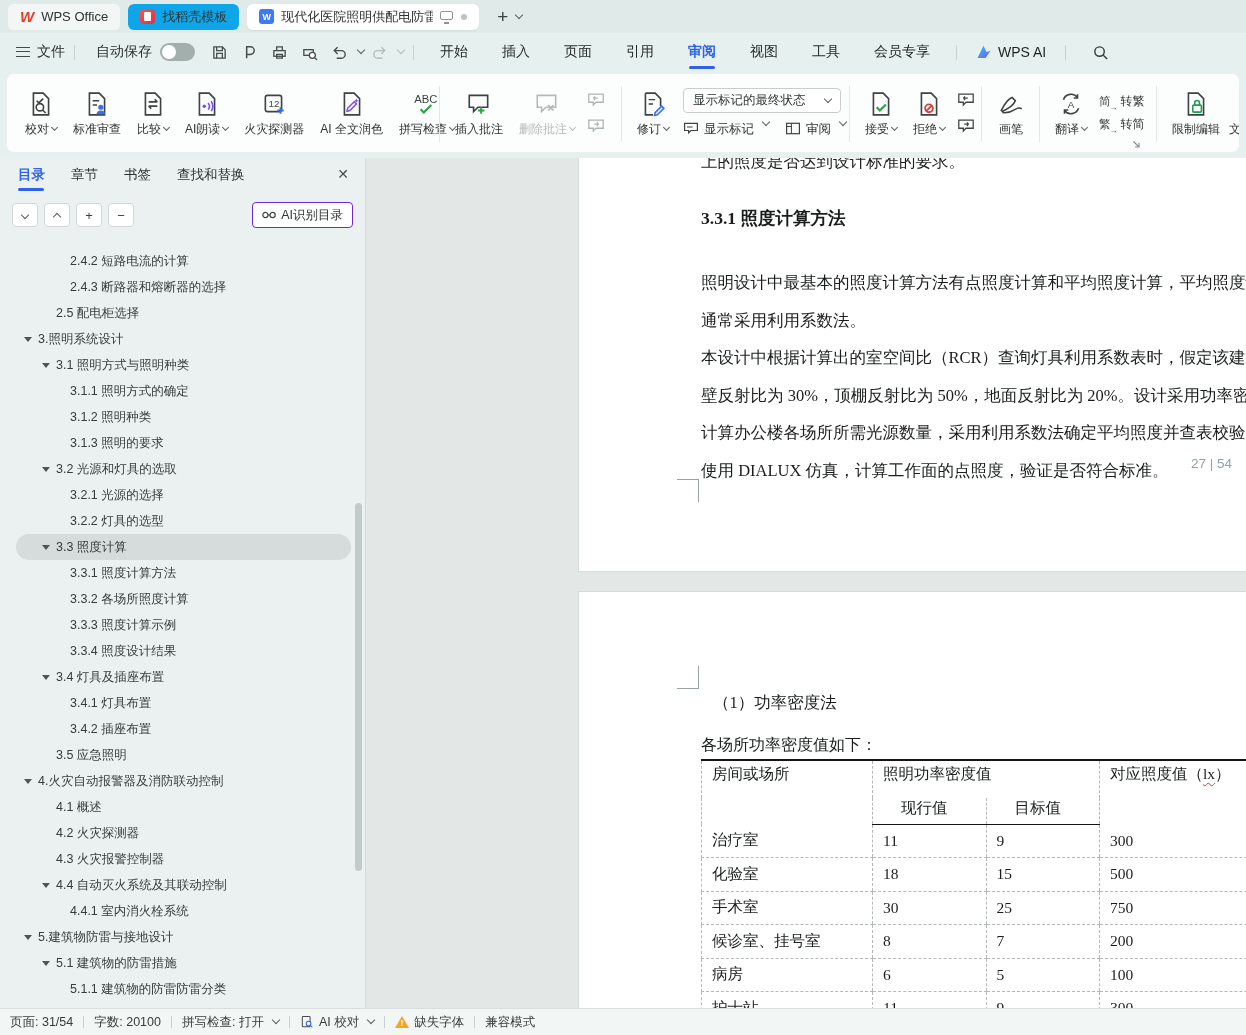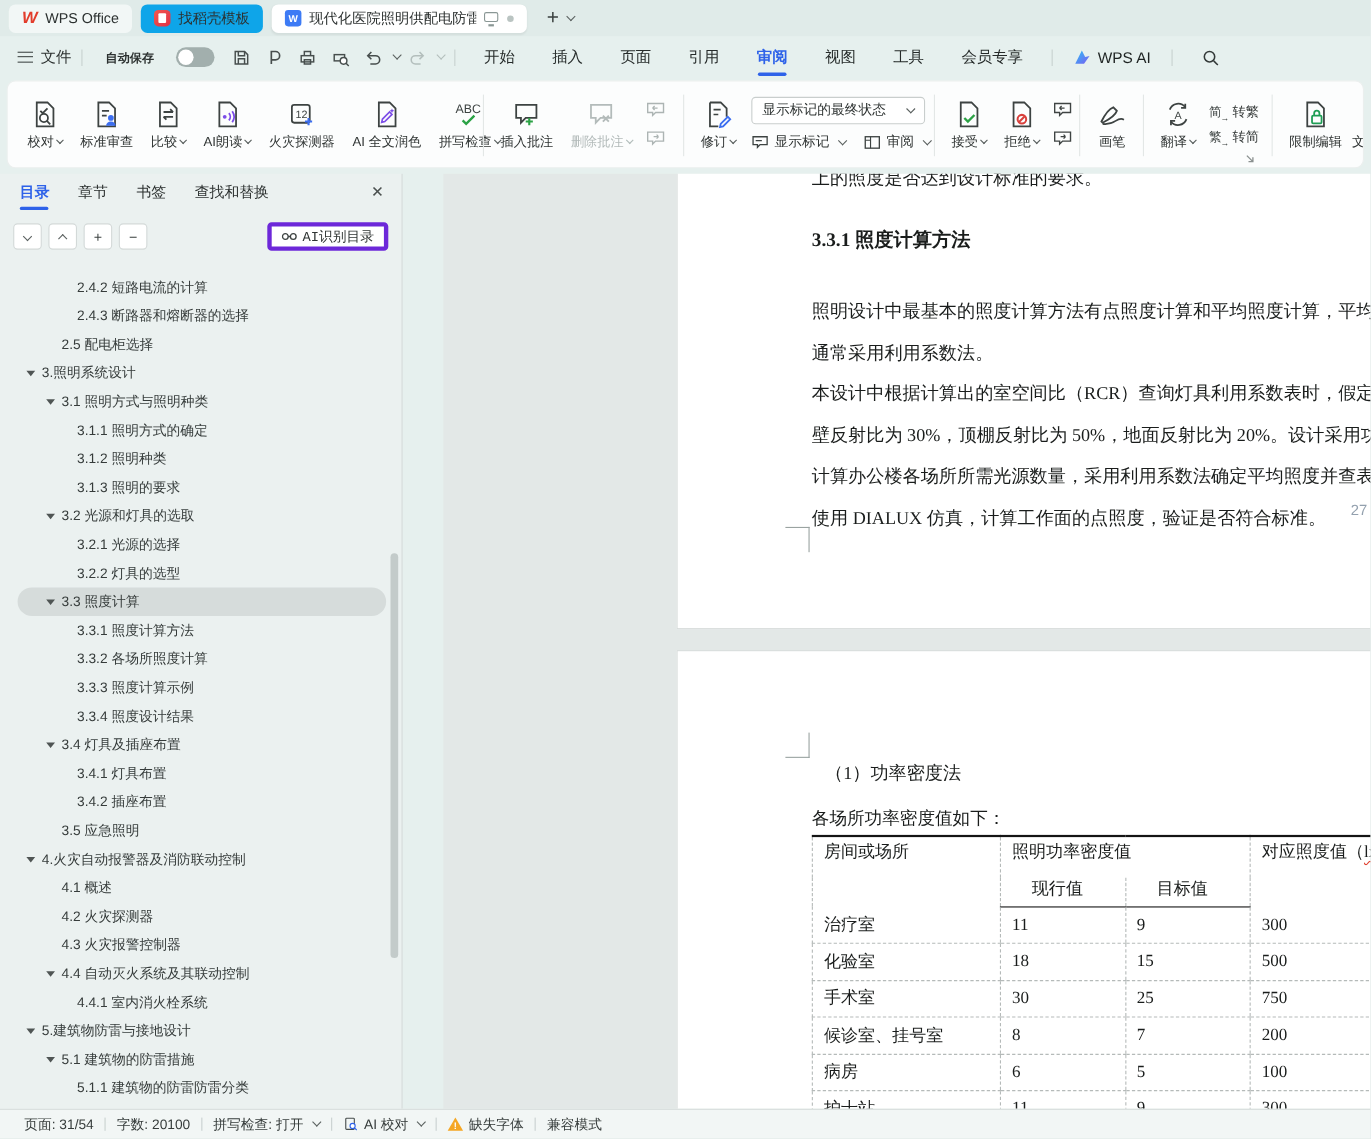--- a/index.html
+++ b/index.html
@@ -24,21 +24,21 @@
   .newtab { font-size:19px; color:#3a4140; margin:0 4px 0 10px; line-height:1; font-weight:300; }
   .chev { display:inline-block; width:6px; height:6px; border-right:1.4px solid #5a605f; border-bottom:1.4px solid #5a605f; transform:rotate(45deg); margin:-2px 0 2px 4px; }
   .chev.dis { border-color:#B3BEBC; }
 
   
   .menubar { position:absolute; top:33px; left:0; right:0; height:38px; background:#E6F0EE; display:flex; align-items:center; padding-left:16px; font-size:14px; }
   .vdiv { width:1px; height:15px; background:#C7D1CF; margin:0 9px; flex:0 0 auto; }
   .mb-file { display:flex; align-items:center; gap:7px; color:#2c3130; }
   .burger { width:14px; height:10px; border-top:1.6px solid #444b4a; border-bottom:1.6px solid #444b4a; position:relative; }
   .burger::after{ content:""; position:absolute; left:0; top:2.6px; width:14px; height:1.6px; background:#444b4a; }
-  .autosave { font-size:11px; margin:0 20px 0 12px;font-weight:bold; }
+  .autosave { font-size:14px; margin:0 8px 0 12px; }
   .toggle { width:35px; height:18px; border-radius:9px; background:#A2AFAD; position:relative; flex:0 0 auto; }
   .toggle::after { content:""; position:absolute; left:2px; top:2px; width:14px; height:14px; border-radius:50%; background:#fff; }
   .mb-ico { width:28px; height:26px; display:flex; align-items:center; justify-content:center; margin:0 1px; border-radius:4px; }
   .mb-ico svg { display:block; }
   .mtabs { display:flex; align-items:center; height:100%; }
   .mtab { padding:0 17px; height:100%; display:flex; align-items:center; color:#262b2a; position:relative; cursor:default; }
   .mtab.active { color:#2E62E9; font-weight:600; }
   .mtab.active::after { content:""; position:absolute; left:50%; transform:translateX(-50%); bottom:2px; width:26px; height:3px; border-radius:2px; background:#2E62E9; }
   .wpsai { display:flex; align-items:center; gap:6px; padding:0 10px; font-size:14px; color:#1e2322; }
   .searchbtn { margin-left:10px; width:30px; height:26px; display:flex; align-items:center; justify-content:center; }
@@ -48,45 +48,45 @@
   .ribbon-card { position:relative; height:100%; background:#FCFDFD; border:1px solid #EBEFEE; border-radius:8px; overflow:hidden; }
   .rdiv { position:absolute; top:12px; width:1px; height:56px; background:#E3E7E6; }
   .rgroup { position:absolute; top:0; height:100%; display:flex; align-items:center; }
   .rbtn { display:flex; flex-direction:column; align-items:center; justify-content:center; gap:6px; padding:0 8px; height:76px; border-radius:6px; }
   .rbtn svg { display:block; }
   .rlabel { font-size:12px; color:#2f3433; white-space:nowrap; line-height:1; display:flex; align-items:center; }
   .rlabel .chev { width:5px; height:5px; margin-left:3px; }
   .rbtn.disabled .rlabel { color:#B3BBBA; }
   .rcol { display:flex; flex-direction:column; justify-content:center; gap:8px; margin-left:6px; }
   .rselect { width:158px; height:25px; border:1px solid #C9CECD; border-radius:4px; background:#fff; display:flex; align-items:center; justify-content:space-between; padding:0 9px; font-size:12.5px; color:#2f3433; }
-  .rsmall { display:flex; align-items:center; gap:5px; font-size:12.5px; color:#2f3433; white-space:nowrap; }
+  .rsmall { display:flex; gap:5px; font-size:12.5px; color:#2f3433; white-space:nowrap; }
   .rsmall svg { display:block; }
   .rminis { display:flex; flex-direction:column; gap:10px; margin-left:4px; }
   .tr-rows { display:flex; flex-direction:column; gap:6px; margin-left:4px; }
   .tr-row { display:flex; align-items:center; gap:5px; font-size:12px; color:#2f3433; }
   .zh-glyph { font-size:11.5px; color:#3a403f; position:relative; margin-right:5px; }
   .zh-glyph::after { content:"→"; position:absolute; right:-7px; bottom:-3px; font-size:8px; color:#3a403f; }
   .expand-se { position:absolute; right:4px; bottom:3px; }
   .clip-label { position:absolute; left:1222px; bottom:14px; font-size:12px; color:#2f3433; white-space:nowrap; }
 
   
-  .main { position:absolute; top:158px; left:0; right:0; bottom:27px; display:flex;gap:37px; }
+  .main { position:absolute; top:158px; left:0; right:0; bottom:27px; display:flex; }
 
   
   .sidebar { width:366px; flex:0 0 auto; background:#EBF1F0; border-right:1px solid #D5DBDA; position:relative; overflow:hidden; }
   .side-tabs { position:absolute; top:0; left:0; right:0; height:34px; display:flex; align-items:center; gap:26px; padding-left:18px; font-size:13.5px; }
   .stab { color:#2c3130; position:relative; }
   .stab.active { color:#2E62E9; font-weight:600; }
   .stab.active::after { content:""; position:absolute; left:0; bottom:-7px; width:26px; height:3px; border-radius:2px; background:#2E62E9; }
   .side-close { position:absolute; right:16px; top:8px; font-size:14px; color:#4a504f; }
   .side-controls { position:absolute; top:44px; left:12px; right:12px; height:26px; display:flex; align-items:center; gap:6px; }
   .ctrlbtn { width:26px; height:24px; background:#fff; border:1px solid #D3D9D8; border-radius:4px; display:flex; align-items:center; justify-content:center; font-size:13px; color:#3a403f; }
   .ctrlbtn .chev { margin:0; }
   .ctrlbtn .chev.up { transform:rotate(-135deg); margin-top:3px; }
-  .ai-toc-btn { margin-left:auto; height:26px; background:#fff; border:4px solid #6d28d9; border-radius:4px; display:flex; align-items:center; gap:5px; padding:0 9px; font-size:12.5px; color:#2f3433;font-family:Liberation Mono, monospace; }
+  .ai-toc-btn { margin-left:auto; height:26px; background:#fff; border:1px solid #6d28d9; border-radius:4px; display:flex; align-items:center; gap:5px; padding:0 9px; font-size:12.5px; color:#2f3433; }
   .toc { position:absolute; top:90px; left:0; right:0; bottom:0; }
   .toc-item { height:26px; display:flex; align-items:center; margin:0 14px 0 16px; border-radius:13px; font-size:12.5px; color:#363c3b; white-space:nowrap; }
   .toc-item.sel { background:#D6DCDB; }
   .toc-item .tri { width:14px; flex:0 0 auto; visibility:hidden; display:flex; align-items:center; }
   .toc-item.arrow .tri { visibility:visible; }
   .tri i { width:0; height:0; border-left:4px solid transparent; border-right:4px solid transparent; border-top:5px solid #4f5554; }
   .toc-item.lv1 { padding-left:8px; }
   .toc-item.lv2 { padding-left:26px; }
   .toc-item.lv3 { padding-left:40px; }
   .side-scroll { position:absolute; right:3px; top:345px; width:7px; height:368px; border-radius:4px; background:#C3CBCA; }
@@ -109,21 +109,21 @@
   .doc-caption { position:absolute; left:122px; top:138px; font-size:16px; line-height:30px; white-space:nowrap; }
   .ptable { position:absolute; left:122px; top:167px; border-collapse:collapse; table-layout:fixed; width:640px; font-size:15.5px; color:#1a1d1c; border-top:2.2px solid #141414; }
   .ptable th, .ptable td { font-weight:400; text-align:left; padding-left:10px; border-left:1px dashed #B5BAB9; }
   .ptable thead tr.hr1 th { height:38px; vertical-align:top; padding-top:3px; }
   .ptable thead tr.hr2 th { height:26px; vertical-align:top; border-bottom:1.6px solid #141414;padding-left:28px; }
   .ptable thead th.span2 { border-bottom:none; }
   .ptable tbody td { height:33.5px; border-bottom:1px dashed #B5BAB9; }
   .squiggle { text-decoration:underline; text-decoration-style:wavy; text-decoration-color:#E03E2D; text-decoration-thickness:1px; text-underline-offset:3px; }
 
   
-  .statusbar { position:absolute; left:0; right:0; bottom:0; height:27px; background:#F2F6F5; border-top:1px solid #D8DEDD; display:flex; align-items:center; padding-left:12px; font-size:12.5px; color:#363c3b; }
+  .statusbar { position:absolute; left:0; right:0; bottom:0; height:27px; background:#F2F6F5; border-top:1px solid #D8DEDD; display:flex; align-items:center; font-size:12.5px; color:#363c3b; }
   .sitem { display:flex; align-items:center; gap:5px; padding:0 10px; white-space:nowrap; }
   .sdiv { width:1px; height:12px; background:#C9D1D0; }
   .warn-tri { width:0; height:0; border-left:7px solid transparent; border-right:7px solid transparent; border-bottom:12px solid #F5A623; position:relative; }
   .warn-tri::after { content:"!"; position:absolute; left:-1.8px; top:2px; font-size:8.5px; color:#fff; font-weight:700; }
 </style>
 </head>
 <body>
 
 <div class="tabbar">
   <div class="wtab home">

